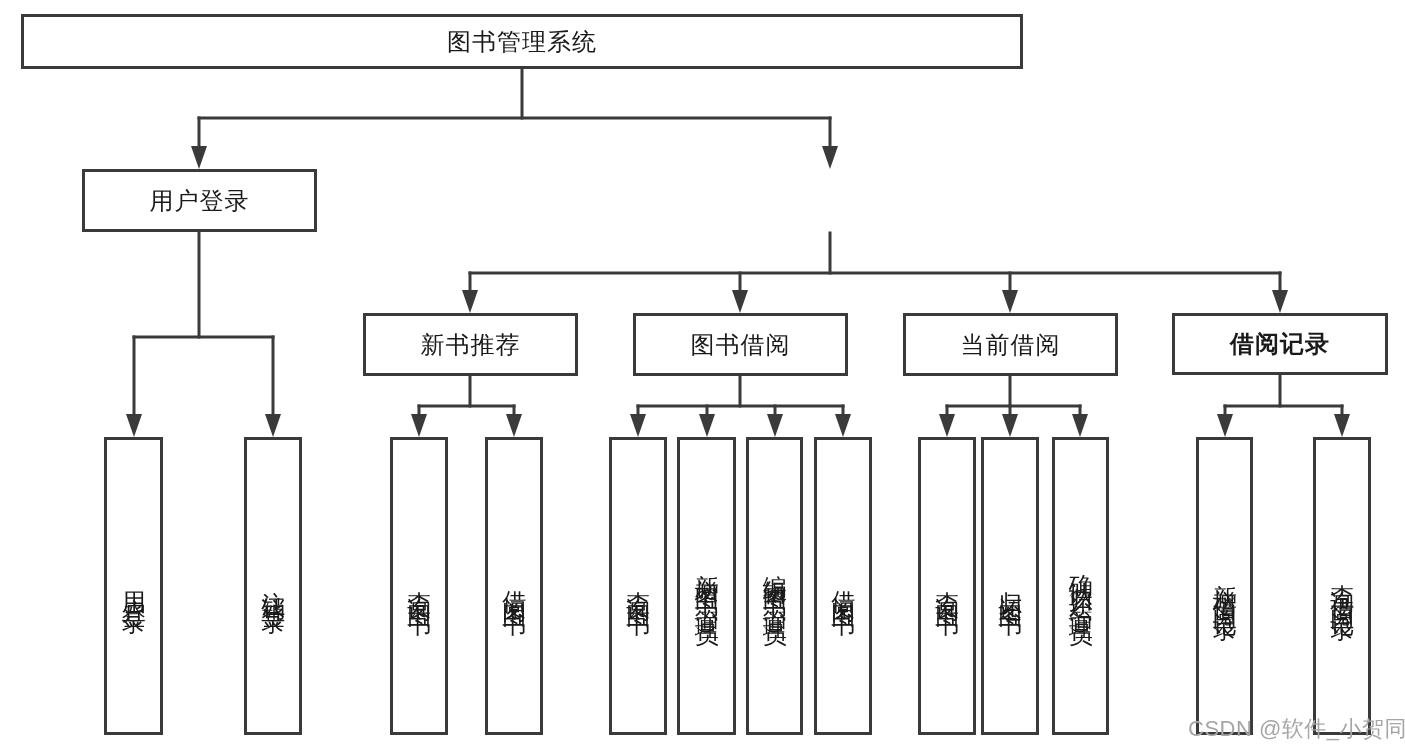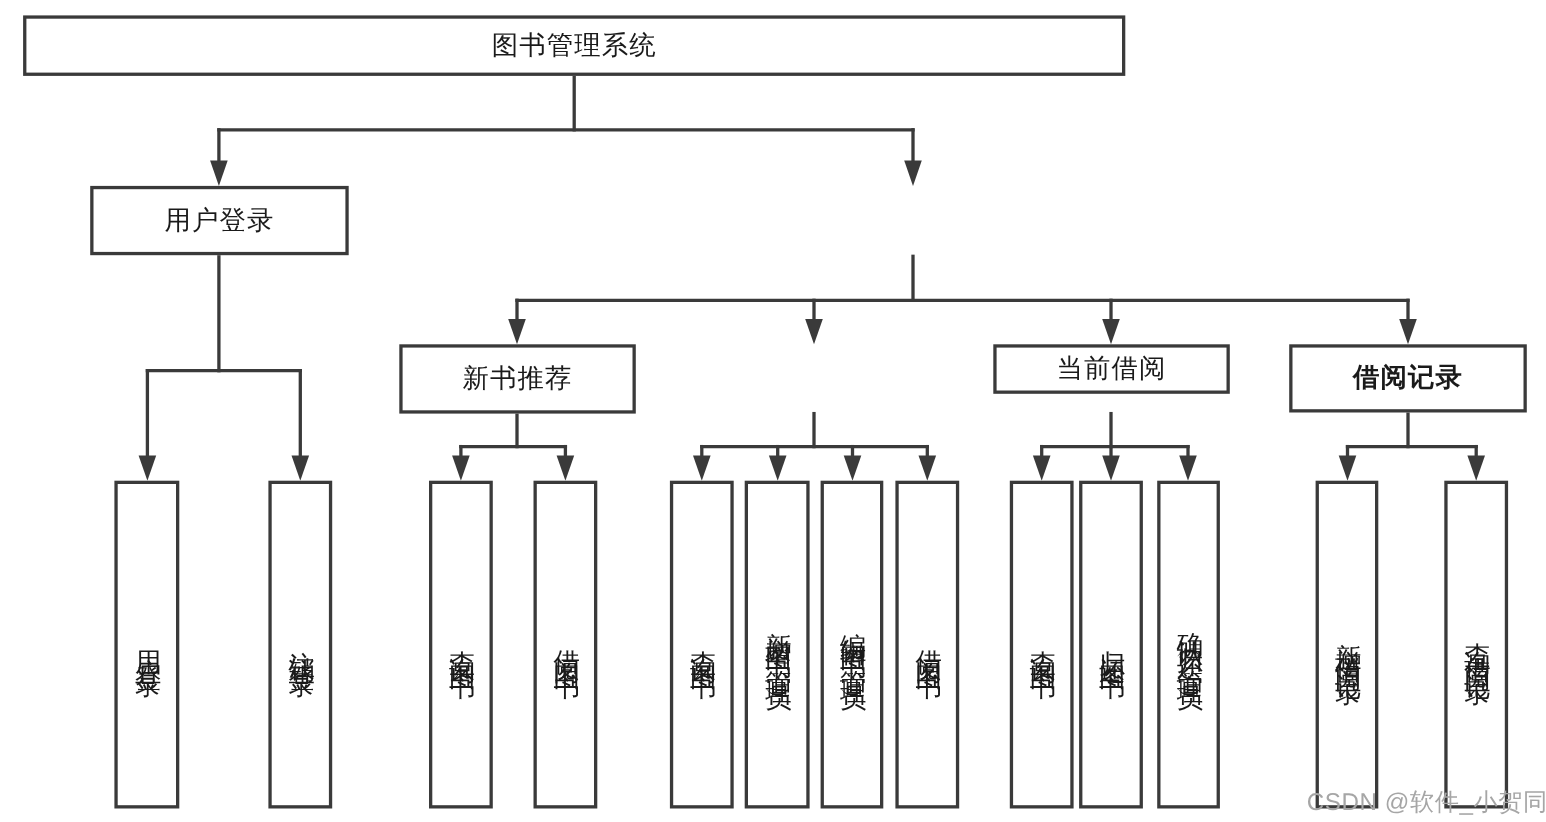--- a/index.html
+++ b/index.html
@@ -25,21 +25,21 @@
   .leaf{top:437px;height:298px;}
   .vtext{
     writing-mode:vertical-rl;text-orientation:mixed;
     font-size:24px;letter-spacing:7px;line-height:1.1;
   }
   .n-root{left:21px;top:14px;width:1002px;height:55px;}
   .n-login{left:82px;top:169px;width:235px;height:63px;}
   .n-mgmt{left:712px;top:169px;width:235px;height:64px;}
   .n-newbook{left:363px;top:313px;width:215px;height:63px;}
   .n-borrow{left:633px;top:313px;width:215px;height:63px;}
-  .n-current{left:903px;top:313px;width:215px;height:45px;}
+  .n-current{left:903px;top:313px;width:215px;height:63px;}
   .n-records{left:1172px;top:313px;width:216px;height:62px;font-weight:bold;}
   .f1{left:104px;width:59px;}
   .f2{left:244px;width:58px;}
   .f3{left:390px;width:58px;}
   .f4{left:485px;width:58px;}
   .f5{left:609px;width:58px;}
   .f6{left:677px;width:59px;}
   .f7{left:746px;width:57px;}
   .f8{left:814px;width:58px;}
   .f9{left:918px;width:58px;}
@@ -130,20 +130,23 @@
     <span>图书管理系统</span>
   </div>
 
   <div class="box n-login">
     <span>用户登录</span>
   </div>
 
   <div class="box n-newbook">
     <span>新书推荐</span>
   </div>
+  <div class="box n-borrow">
+    <span>图书借阅</span>
+  </div>
   <div class="box n-current">
     <span>当前借阅</span>
   </div>
   <div class="box n-records">
     <span>借阅记录</span>
   </div>
 
   <div class="box leaf f1">
     <span class="vtext">用户登录</span>
   </div>

